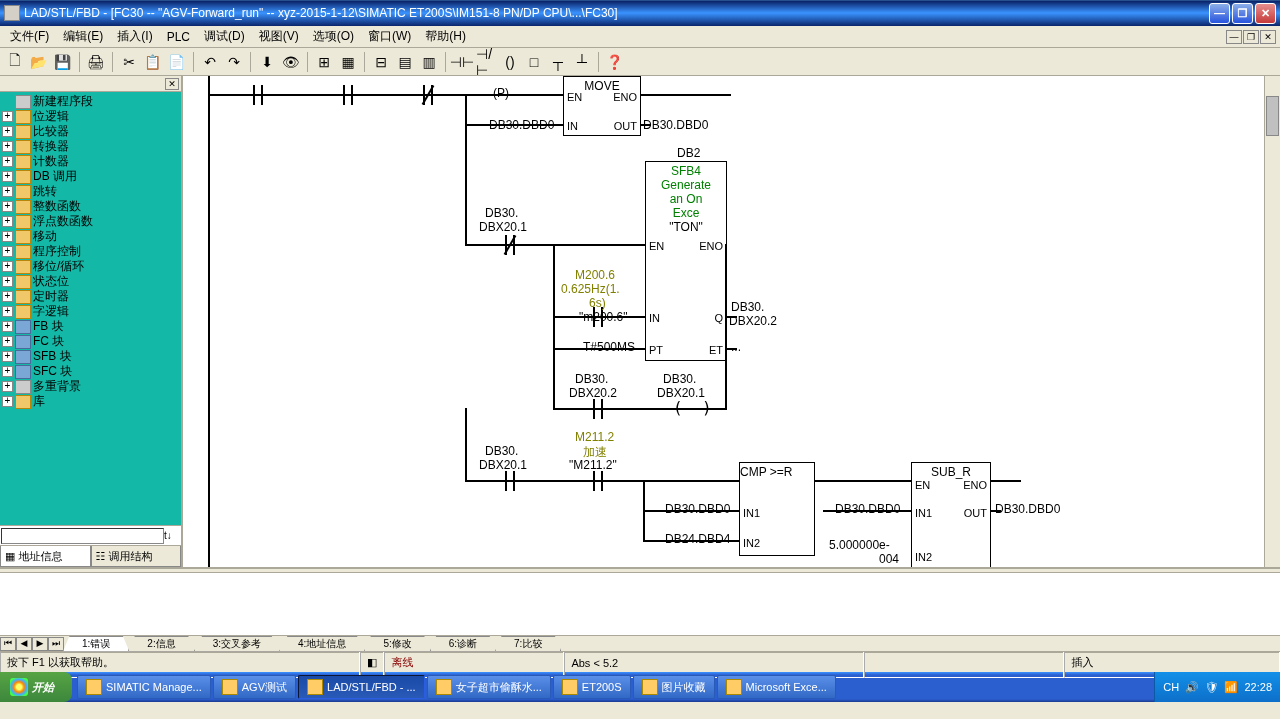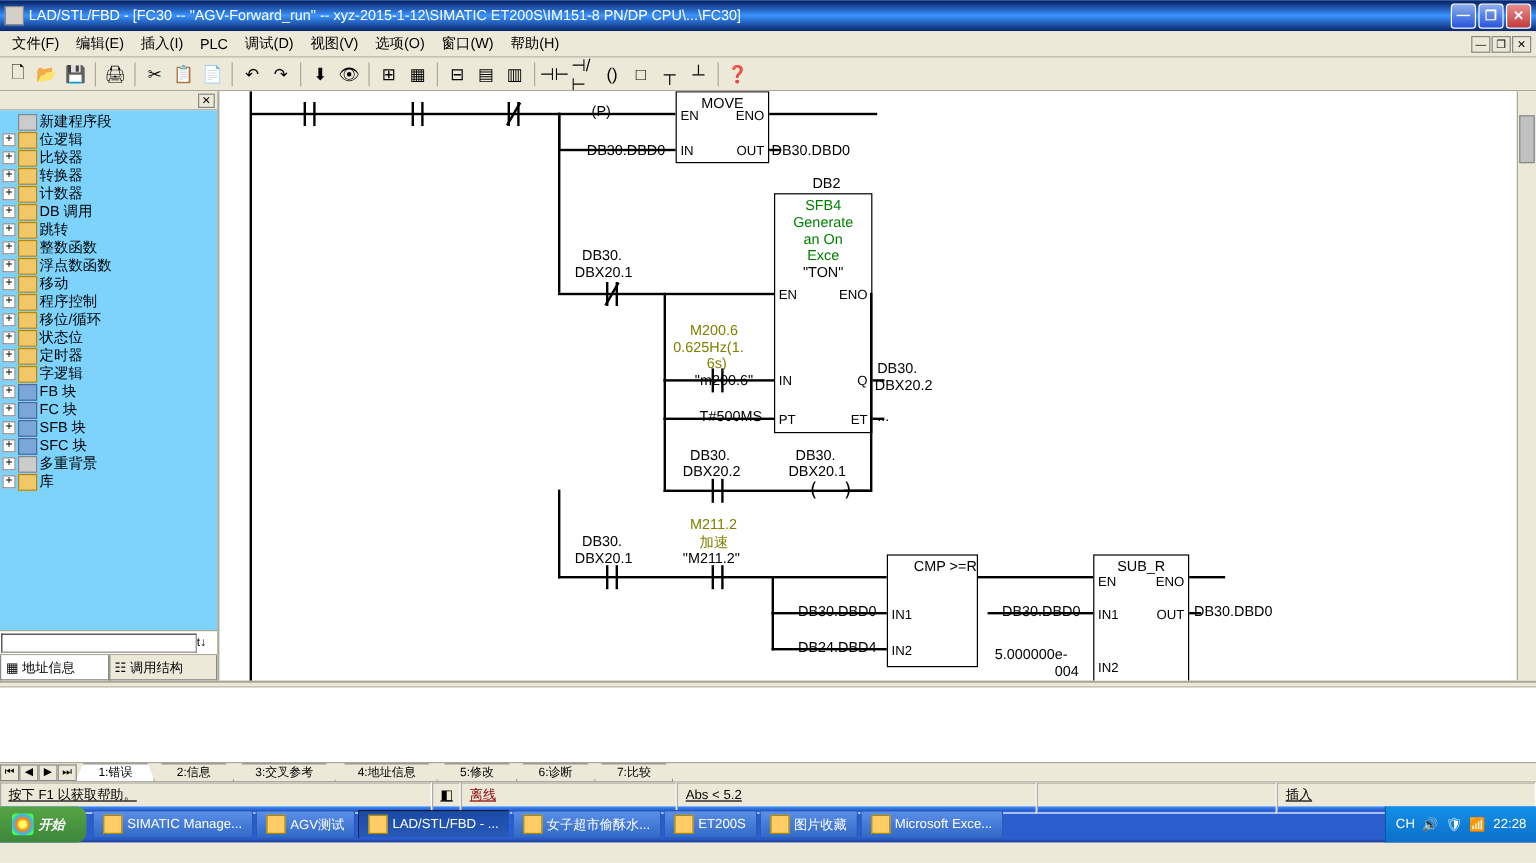--- a/index.html
+++ b/index.html
@@ -22,21 +22,21 @@
 
 .toolbar { height: 28px; background: #ece9d8; border-bottom: 1px solid #aca899; display: flex; align-items: center; padding: 0 4px; gap: 2px; }
 .toolbar .btn { width: 22px; height: 22px; border: 1px solid transparent; display: flex; align-items: center; justify-content: center; cursor: pointer; font-size: 14px; }
 .toolbar .sep { width: 1px; height: 20px; background: #aca899; margin: 0 3px; }
 
 
 .main { display: flex; height: 491px; }
 .sidebar { width: 183px; border-right: 2px solid #aca899; display: flex; flex-direction: column; background: #fff; }
 .sidebar .closebar { height: 16px; background: #ece9d8; border-bottom: 1px solid #aca899; display: flex; justify-content: flex-end; align-items: center; padding-right: 2px; }
 .sidebar .closebar span { width: 14px; height: 12px; border: 1px solid #888; text-align: center; line-height: 10px; font-size: 9px; cursor: pointer; }
-.tree { flex: 1; overflow: auto; padding: 2px; background: #7dd3fc; }
+.tree { flex: 1; overflow: auto; padding: 2px; background: #14b8a6; }
 .tree-item { display: flex; align-items: center; height: 15px; font-size: 12px; cursor: pointer; white-space: nowrap; }
 .tree-item .expander { width: 11px; height: 11px; border: 1px solid #888; margin-right: 2px; text-align: center; line-height: 8px; font-size: 10px; background: #fff; }
 .tree-item .ticon { width: 16px; height: 14px; background: #f0c869; border: 1px solid #b8860b; margin-right: 2px; }
 .tree-item .ticon.blue { background: #7ba7d7; border-color: #4a6a9a; }
 .tree-item .ticon.grey { background: #ccc; border-color: #888; }
 .tree-item.root { font-weight: normal; }
 .sidebar-input { height: 20px; border-top: 1px solid #aca899; padding: 1px; display: flex; align-items: center; }
 .sidebar-input input { flex: 1; border: 1px inset #888; height: 16px; font-size: 11px; }
 .sidebar-input .dd { width: 16px; font-size: 10px; }
 .sidetabs { height: 22px; display: flex; border-top: 1px solid #aca899; background: #ece9d8; }
@@ -73,21 +73,21 @@
 .bottom-pane { height: 79px; background: #fff; border-bottom: 1px solid #aca899; position: relative; }
 .bottom-pane .scrollbar-h { position: absolute; left: 0; right: 0; bottom: 0; height: 16px; background: #ece9d8; border-top: 1px solid #aca899; display: flex; align-items: center; }
 .bottom-pane .nav-btns { display: flex; }
 .bottom-pane .nav-btns span { width: 16px; height: 14px; border: 1px solid #888; background: #ece9d8; font-size: 9px; text-align: center; cursor: pointer; }
 .bottom-tabs { display: flex; align-items: center; height: 16px; }
 .bottom-tabs .tab { padding: 0 18px; border: 1px solid #888; background: #ece9d8; font-size: 10px; cursor: pointer; margin-left: -1px; clip-path: polygon(10% 0, 90% 0, 100% 100%, 0 100%); }
 .bottom-tabs .tab.active { background: #fff; }
 
 
 .statusbar { height: 20px; background: #ece9d8; border-top: 1px solid #aca899; display: flex; align-items: center; font-size: 11px; }
-.statusbar .cell { border: 1px inset #fff; padding: 1px 6px; height: 30px; display: flex; align-items: center; text-decoration: underline; }
+.statusbar .cell { border: 1px inset #fff; padding: 1px 6px; height: 30px; display: flex; align-items: center; }
 
 
 .taskbar { height: 30px; background: linear-gradient(to bottom, #3a93ff 0%, #2b5fcf 10%, #2b5fcf 90%, #1a3a8f 100%); display: flex; align-items: center; color: #fff; font-size: 11px; }
 .taskbar .start { height: 30px; padding: 0 18px 0 10px; background: linear-gradient(to bottom, #57a444 0%, #3c873c 100%); border-radius: 0 8px 8px 0; display: flex; align-items: center; gap: 4px; font-weight: bold; font-style: italic; cursor: pointer; }
 .taskbar .start .logo { width: 18px; height: 18px; background: radial-gradient(circle, #ff6 20%, #f80 40%, #4af 60%, #4f4 80%); border-radius: 3px; }
 .taskbar .task { height: 24px; padding: 0 8px; margin: 0 1px; background: linear-gradient(to bottom, #5a8fe8, #3169c6); border: 1px solid #2a5ab8; border-radius: 2px; display: flex; align-items: center; gap: 4px; cursor: pointer; max-width: 140px; overflow: hidden; white-space: nowrap; }
 .taskbar .task.active { background: linear-gradient(to bottom, #1a4aa8, #2a5ab8); border: 1px inset #1a3a8a; }
 .taskbar .task .ticon { width: 16px; height: 16px; background: #fc6; border: 1px solid #a80; flex-shrink: 0; }
 .taskbar .tray { margin-left: auto; height: 30px; background: linear-gradient(to bottom, #1290e9, #0d6fc9); padding: 0 8px; display: flex; align-items: center; gap: 6px; border-left: 1px solid #0a5aa8; }
 .taskbar .tray .clock { font-size: 11px; }
@@ -368,21 +368,21 @@
       <div class="wire" style="left:282px;top:404px;width:274px;height:2px"></div>
       <div class="contact-no" style="left:312px;top:395px"></div>
       <div class="lbl" style="left:302px;top:368px">DB30.</div>
       <div class="lbl" style="left:296px;top:382px">DBX20.1</div>
       <div class="contact-no" style="left:400px;top:395px"></div>
       <div class="lbl olive" style="left:392px;top:354px">M211.2</div>
       <div class="lbl olive" style="left:400px;top:368px">加速</div>
       <div class="lbl" style="left:386px;top:382px">"M211.2"</div>
 
       <div class="funcbox" style="left:556px;top:386px;width:76px;height:94px">
-        <div class="lbl" style="left:0;right:0;top:2px;text-align:right">CMP &gt;=R</div>
+        <div class="lbl" style="left:0;right:0;top:2px;text-align:left">CMP &gt;=R</div>
         <div class="port" style="left:3px;top:44px">IN1</div>
         <div class="port" style="left:3px;top:74px">IN2</div>
       </div>
       <div class="wire" style="left:460px;top:404px;width:2px;height:32px"></div>
       <div class="wire" style="left:460px;top:434px;width:96px;height:2px"></div>
       <div class="lbl" style="left:482px;top:426px">DB30.DBD0</div>
       <div class="wire" style="left:460px;top:434px;width:2px;height:32px"></div>
       <div class="wire" style="left:460px;top:464px;width:96px;height:2px"></div>
       <div class="lbl" style="left:482px;top:456px">DB24.DBD4</div>
       <div class="wire" style="left:632px;top:404px;width:96px;height:2px"></div>

